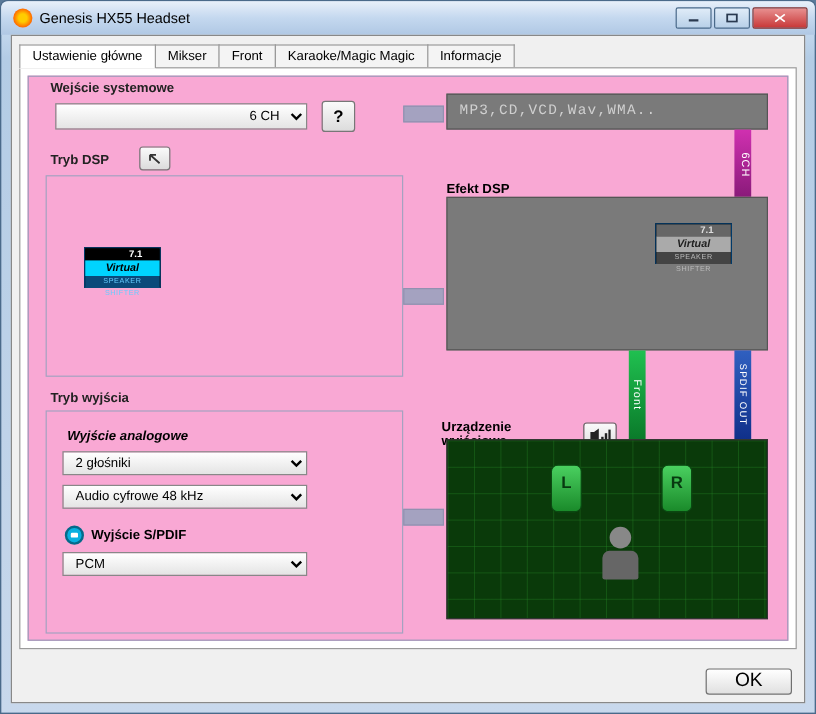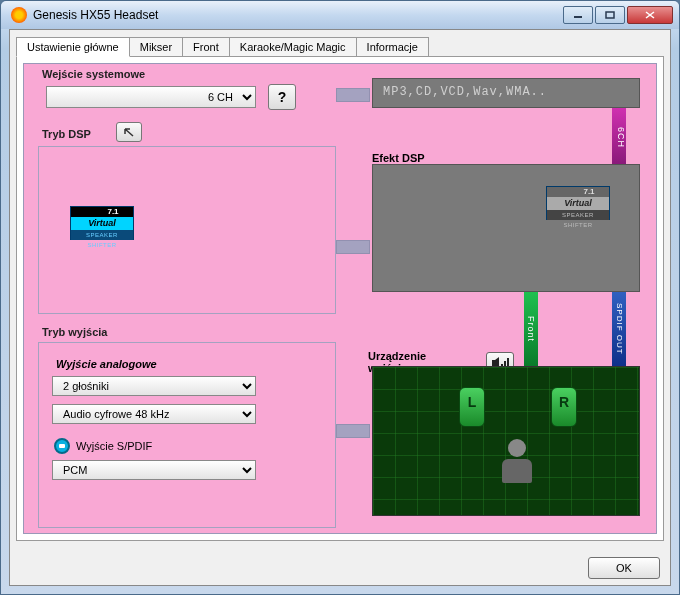--- a/index.html
+++ b/index.html
@@ -100,21 +100,21 @@
   position:absolute; left:14px; top:278px; width:298px; height:186px;
   border:1px solid #a4a2c0;
 }
 .analog-lbl { position:absolute; left:32px; top:294px; font-size:11px; font-weight:bold;font-style:italic;}
 .combo {
   position:absolute; border:1px solid #888; background:linear-gradient(#fff,#e4e4e4);
   font-size:11px; padding:2px 6px; width:204px; height:20px;
 }
 .combo1 { left:28px; top:312px; }
 .combo2 { left:28px; top:340px; }
-.spdif-lbl { position:absolute; left:52px; top:376px; font-size:11px; font-weight:normal;}
+.spdif-lbl { position:absolute; left:52px; top:376px; font-size:11px; font-weight:bold;}
 .spdif-icon {
   position:absolute; left:30px; top:374px; width:16px; height:16px;
   border-radius:50%; background:#08b0e0; border:2px solid #046a8a;
   display:flex; align-items:center; justify-content:center;
 }
 .spdif-icon::after { content:""; width:6px; height:4px; background:#fff; border-radius:1px;}
 .combo3 { left:28px; top:396px; }
 
 
 .format-box {
@@ -189,21 +189,21 @@
   position:absolute; background:#a4a2c0; height:14px; border:1px solid #9290b0;
 }
 .link1 { left:312px; top:24px; width:34px; }
 .link2 { left:312px; top:176px; width:34px; }
 .link3 { left:312px; top:360px; width:34px; }
 
 .ok-bar {
   position:absolute; bottom:6px; right:10px;
 }
 .ok-btn {
-  width:72px; height:22px; font-size:11px;
+  width:72px; height:22px; font-size:16px;
   background:linear-gradient(#fff,#e0e0e0); border:1px solid #707070;
   border-radius:3px; cursor:pointer;
 }
 
 select { appearance:auto; }
 </style>
 </head>
 <body>
 
 <div class="window">

